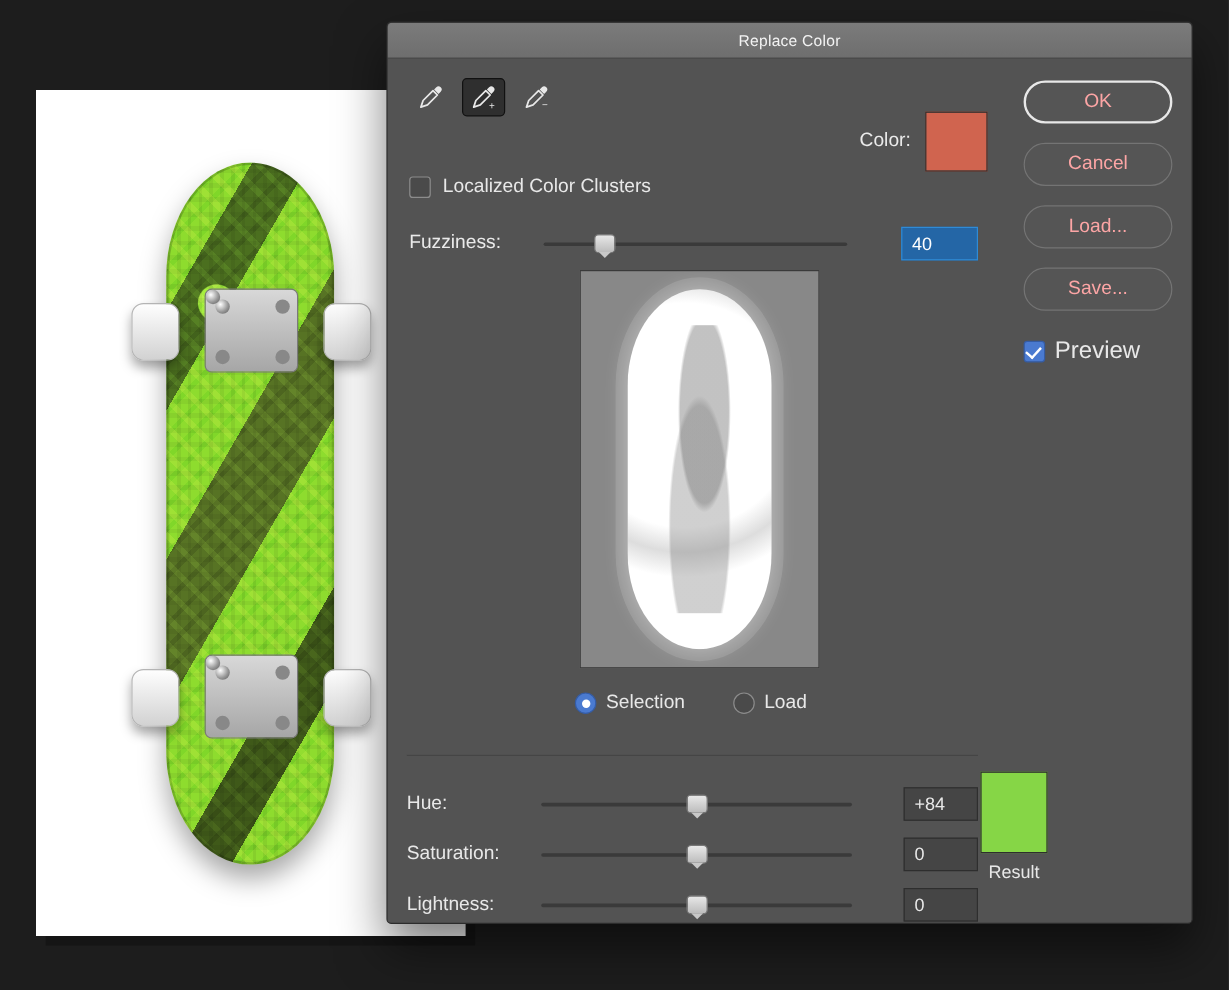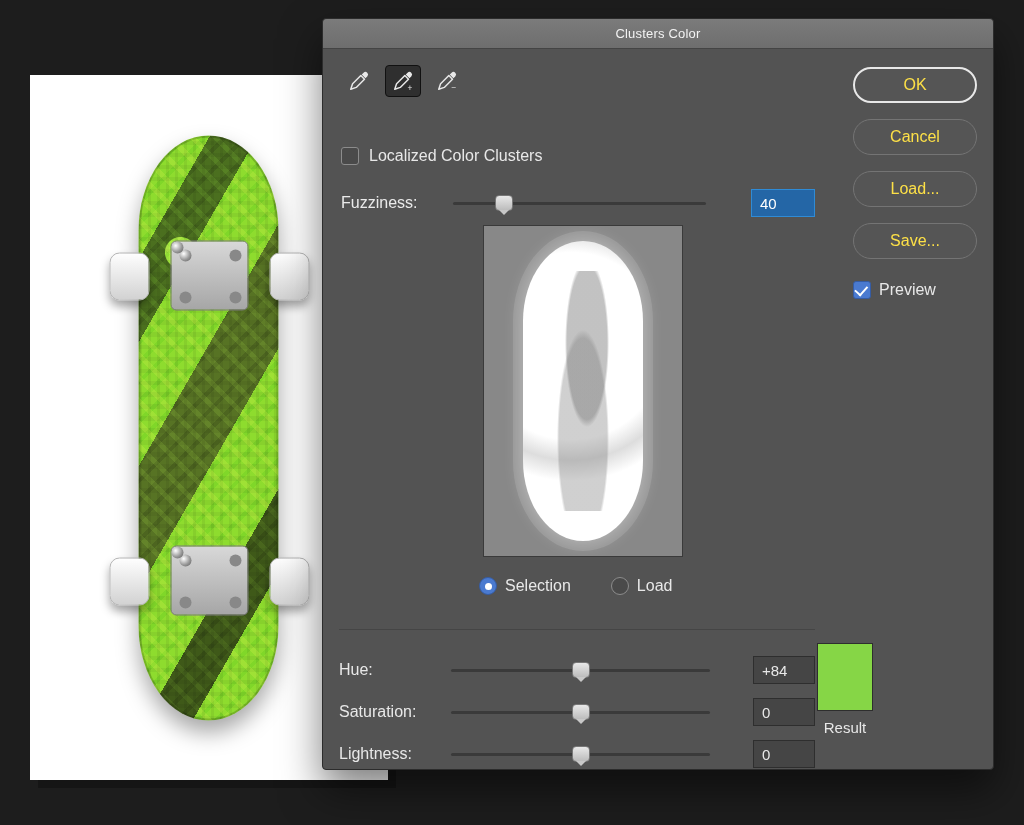--- a/index.html
+++ b/index.html
@@ -113,21 +113,21 @@
   .color-label { font-size:16px; color:#eaeaea; }
   .swatch {
     width:52px; height:50px; border:1px solid #2e2e2e; cursor:pointer;
   }
   .sidebar {
     position:absolute; right:16px; top:18px; width:124px;
     display:flex; flex-direction:column; gap:16px;
   }
   .pill-btn {
     height:36px; border-radius:20px;
-    background:#555; color:#fde047;
+    background:#555; color:#fca5a5;
     display:flex; align-items:center; justify-content:center;
     font-size:16px;
     border:1px solid #747474;
     cursor:pointer;
   }
   .pill-btn.primary { border:2px solid #e8e8e8; font-weight:500;}
   .preview-row { display:flex; align-items:center; gap:8px; margin-top:6px; }
   .chk {
     width:18px; height:18px; border-radius:3px;
     border:1px solid #8c8c8c; background:#4a4a4a;
@@ -213,21 +213,21 @@
     <div class="truck bot">
       <div class="wheel l"></div>
       <div class="plate"></div>
       <div class="wheel r"></div>
     </div>
   </div>
 </div>
 
 <div class="dialog">
   <div class="titlebar">
-    <span>Clusters Color</span>
+    <span>Replace Color</span>
   </div>
   <div class="dlg-body">
 
     <div class="tools">
       <div class="tool">
         <svg class="eyedrop-ico" viewBox="0 0 24 24">
           <path d="M3 21l2-6 9-9 4 4-9 9-6 2z" fill="none" stroke="#e8e8e8" stroke-width="1.6" stroke-linejoin="round"></path>
           <path d="M15 5l4 4 2-2a2.8 2.8 0 10-4-4l-2 2z" fill="#e8e8e8"></path>
         </svg>
       </div>
@@ -240,37 +240,41 @@
       </div>
       <div class="tool">
         <svg class="eyedrop-ico" viewBox="0 0 24 24">
           <path d="M3 21l2-6 9-9 4 4-9 9-6 2z" fill="none" stroke="#e8e8e8" stroke-width="1.6" stroke-linejoin="round"></path>
           <path d="M15 5l4 4 2-2a2.8 2.8 0 10-4-4l-2 2z" fill="#e8e8e8"></path>
           <text x="17" y="22" class="sub">−</text>
         </svg>
       </div>
     </div>
 
+    <div class="color-block">
+      <span class="color-label">Color:</span>
+      <div class="swatch" style="background:#d0644f"></div>
+    </div>
 
     <div class="sidebar">
       <div class="pill-btn primary">
           <span>OK</span>
         </div>
       <div class="pill-btn">
           <span>Cancel</span>
         </div>
       <div class="pill-btn">
           <span>Load...</span>
         </div>
       <div class="pill-btn">
           <span>Save...</span>
         </div>
       <div class="preview-row">
         <div class="chk checked"></div>
-        <span style="font-size:16px;">Preview</span>
+        <span style="font-size:20px;">Preview</span>
       </div>
     </div>
 
     <div class="loc-row">
       <div class="chk"></div>
       <span style="font-size:16px;">Localized Color Clusters</span>
     </div>
 
     <div class="fuzz-row">
       <span class="fuzz-label">Fuzziness:</span>

